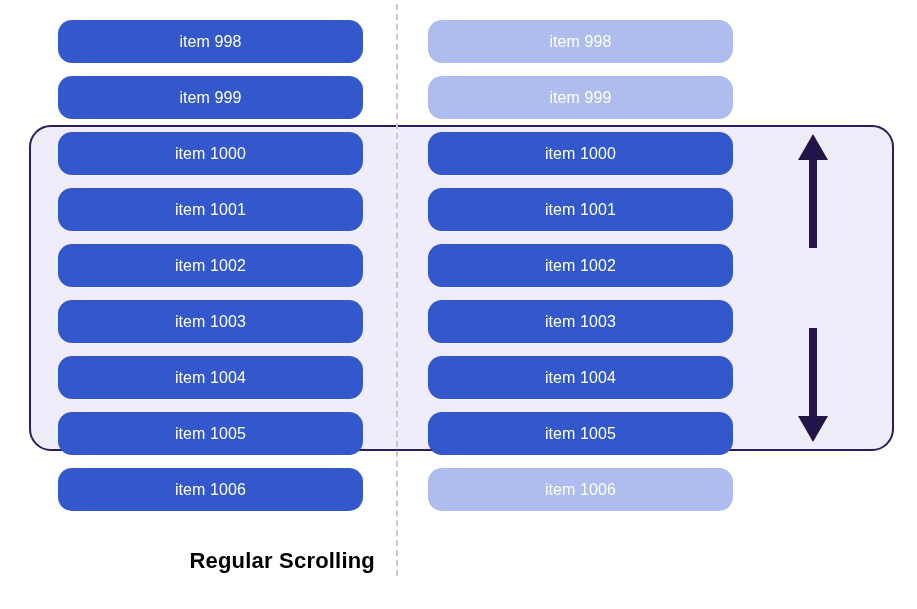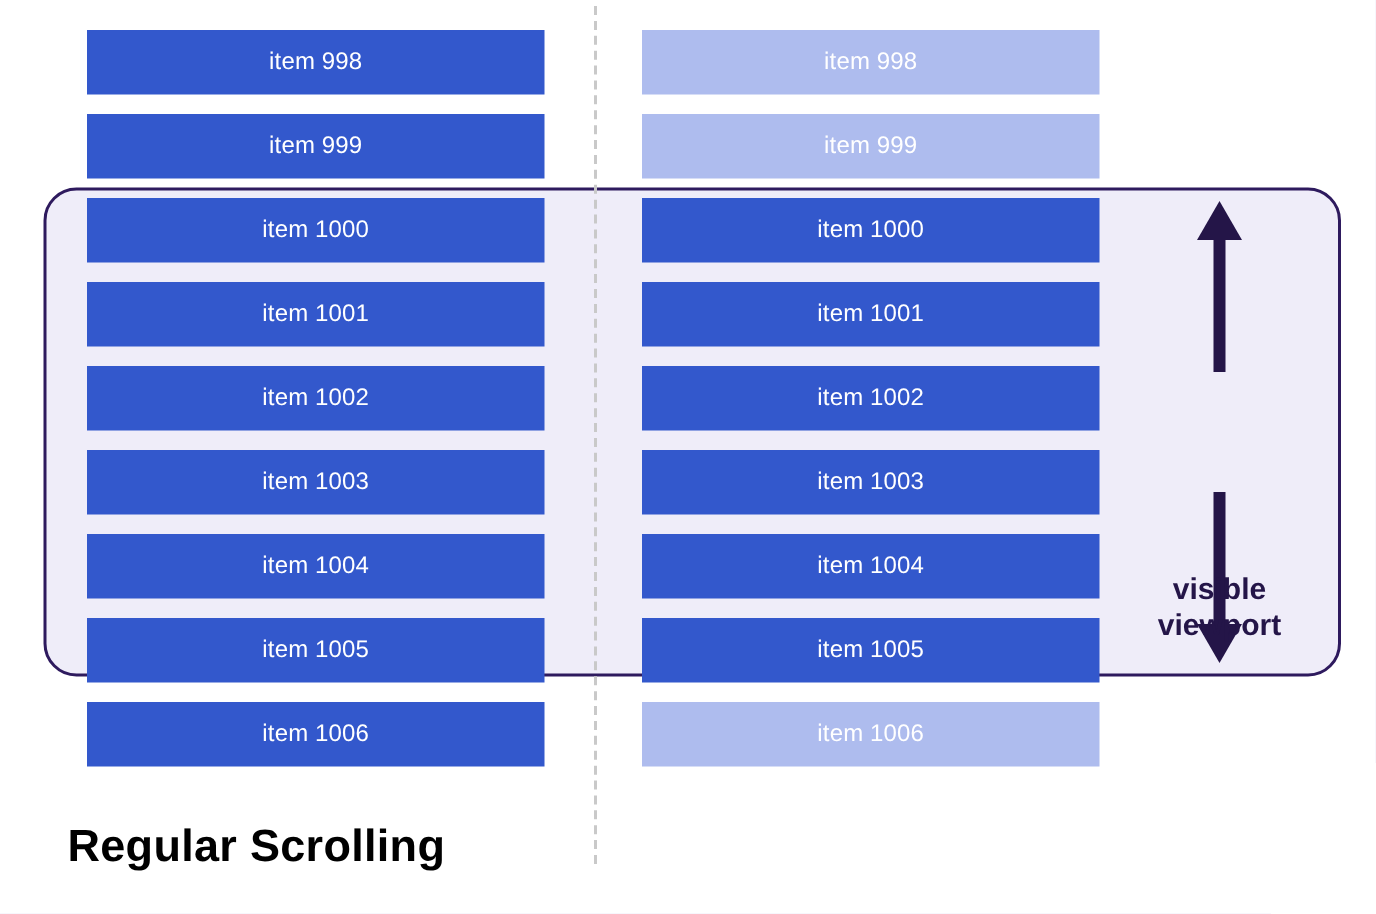--- a/index.html
+++ b/index.html
@@ -61,31 +61,32 @@
     height: 43px;
     display: flex;
     align-items: center;
     justify-content: center;
     color: #ffffff;
     font-size: 16px;
     font-weight: 400;
     letter-spacing: 0.1px;
     line-height: 1;
     font-family: "Liberation Sans", sans-serif;
+    border-radius: 14px;
   }
   .bar.solid  { background: #3358cc; }
   .bar.ghost  { background: #aebcee; }
 
   
   .caption {
     position: absolute;
     top: 548px;
     width: 330px;
-    text-align: left;
-    font-size: 30px;
+    text-align: right;
+    font-size: 22px;
     font-weight: bold;
     color: #000000;
     letter-spacing: 0.2px;
     font-family: "Liberation Sans", sans-serif;
     z-index: 4;
   }
   .caption.left  { left: 45px; }
   .caption.right { left: 415px; }
 
   
@@ -153,19 +154,15 @@
 
   <div class="annotation">
     <svg width="130" height="316" viewBox="0 0 130 316">
 
       <line x1="65" y1="22" x2="65" y2="118" stroke="#241548" stroke-width="8"></line>
       <polygon points="65,4 80,30 50,30" fill="#241548"></polygon>
 
       <line x1="65" y1="198" x2="65" y2="294" stroke="#241548" stroke-width="8"></line>
       <polygon points="65,312 80,286 50,286" fill="#241548"></polygon>
     </svg>
-    <div class="annotation-label">
-      <span>visible</span>
-      <span>viewport</span>
-    </div>
   </div>
 
 </div>
 
 </body></html>

